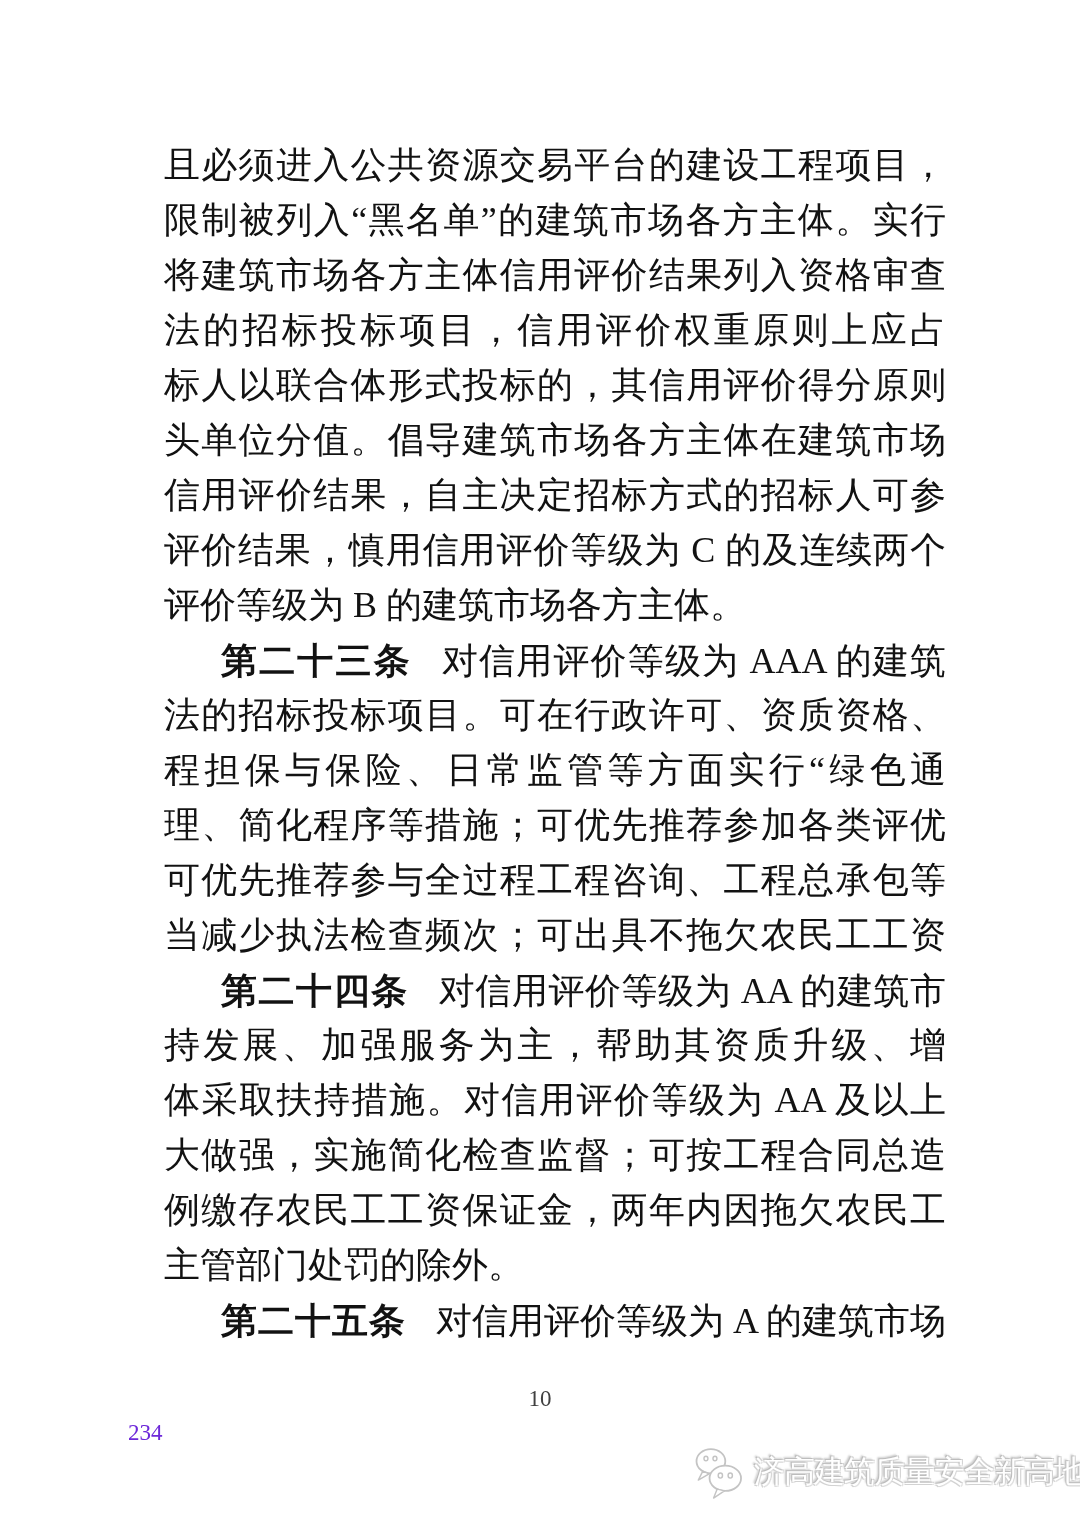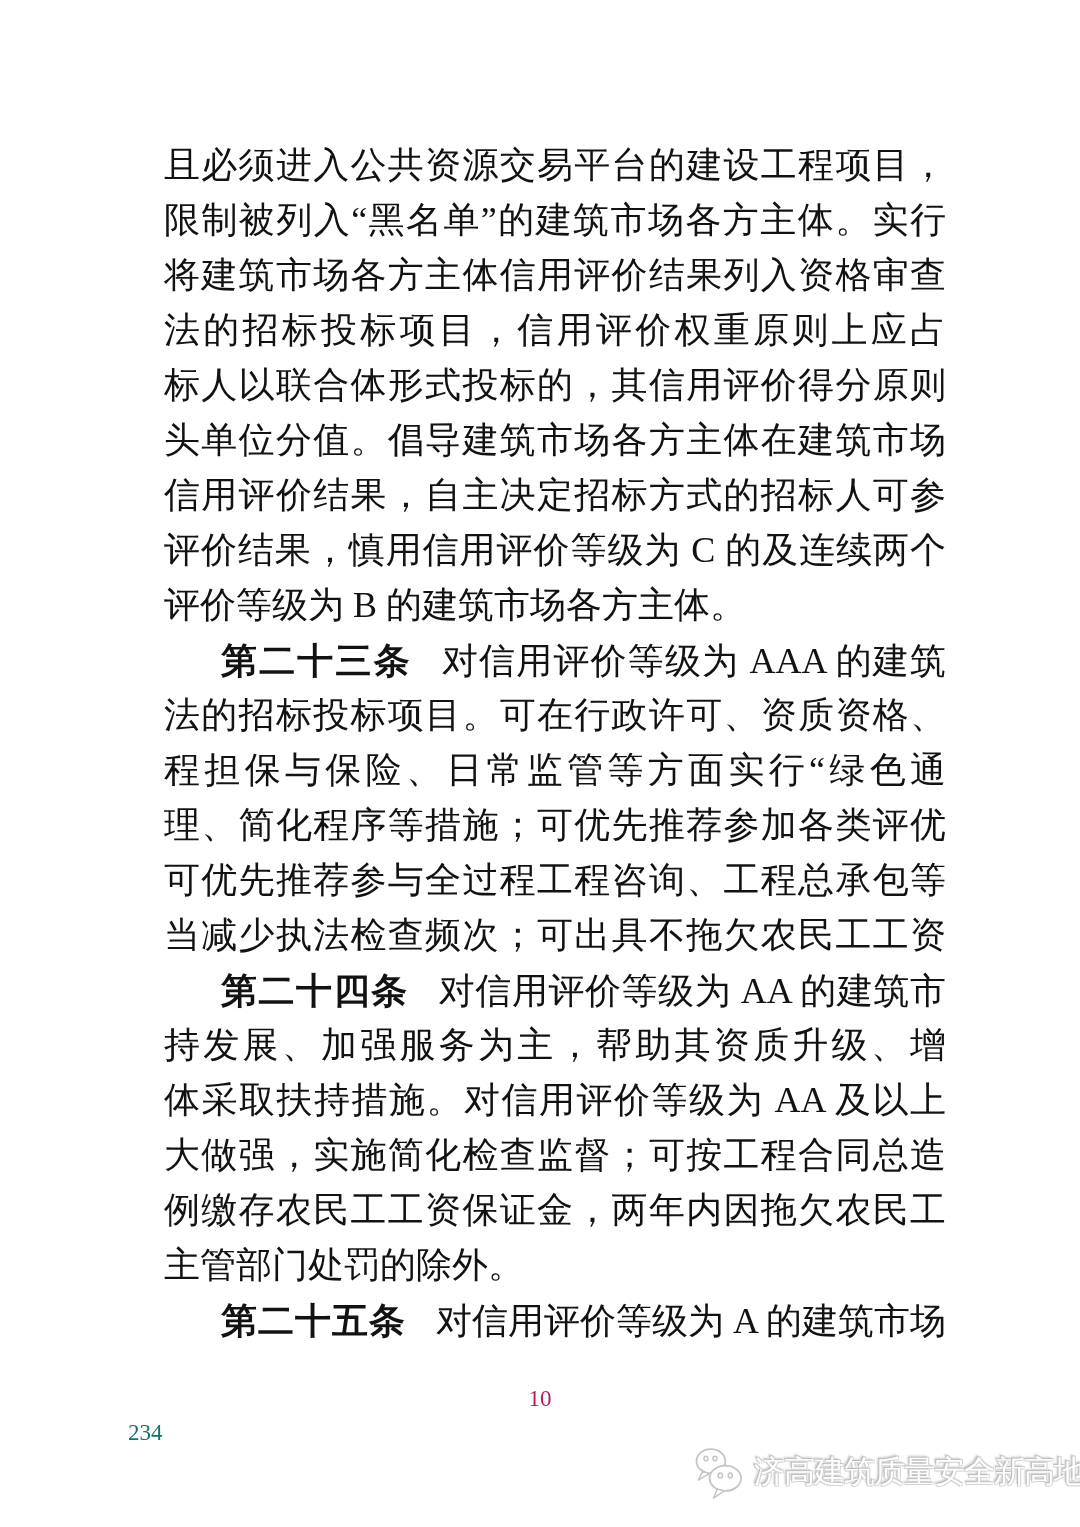--- a/index.html
+++ b/index.html
@@ -39,28 +39,28 @@
     margin-right: 30px;
     letter-spacing: 1px;
   }
   .page-number {
     position: absolute;
     top: 1386px;
     left: 0;
     width: 100%;
     text-align: center;
     font-size: 23px;
-    color: #be185d;
+    color: #404040;
   }
   .side-number {
     position: absolute;
     top: 1420px;
     left: 128px;
     font-size: 23px;
-    color: #0f766e;
+    color: #6d28d9;
   }
   .watermark {
     position: absolute;
     left: 692px;
     top: 1444px;
     display: flex;
     align-items: center;
     gap: 8px;
   }
   .wm-icon { width: 54px; height: 56px; display: inline-block; }

